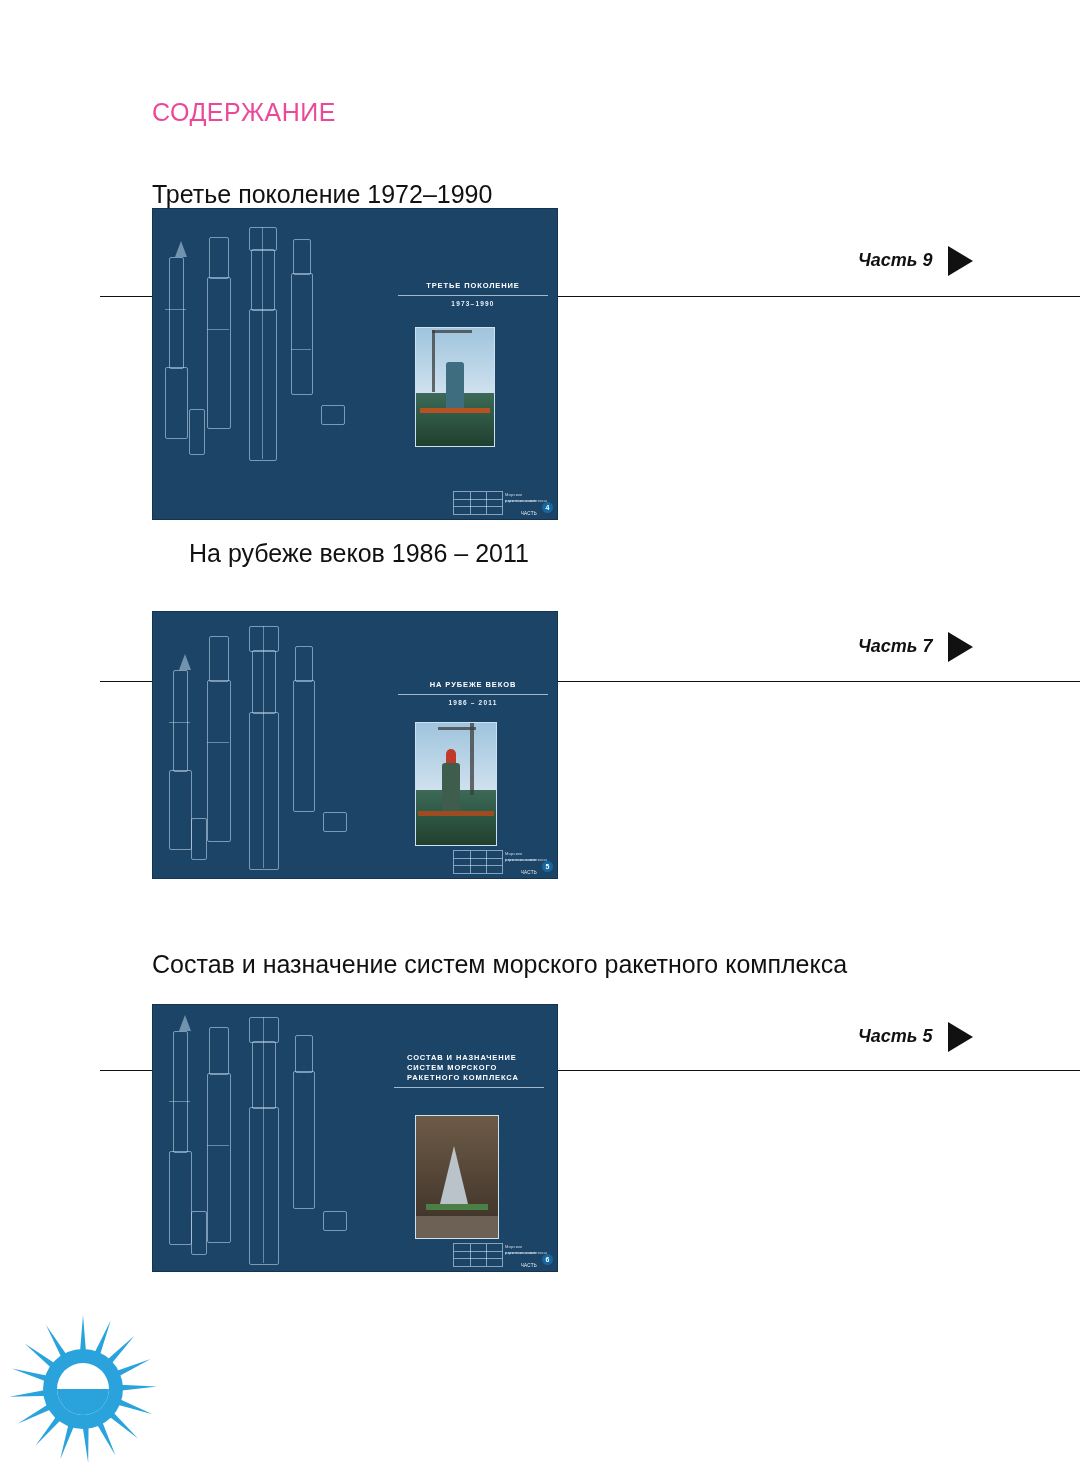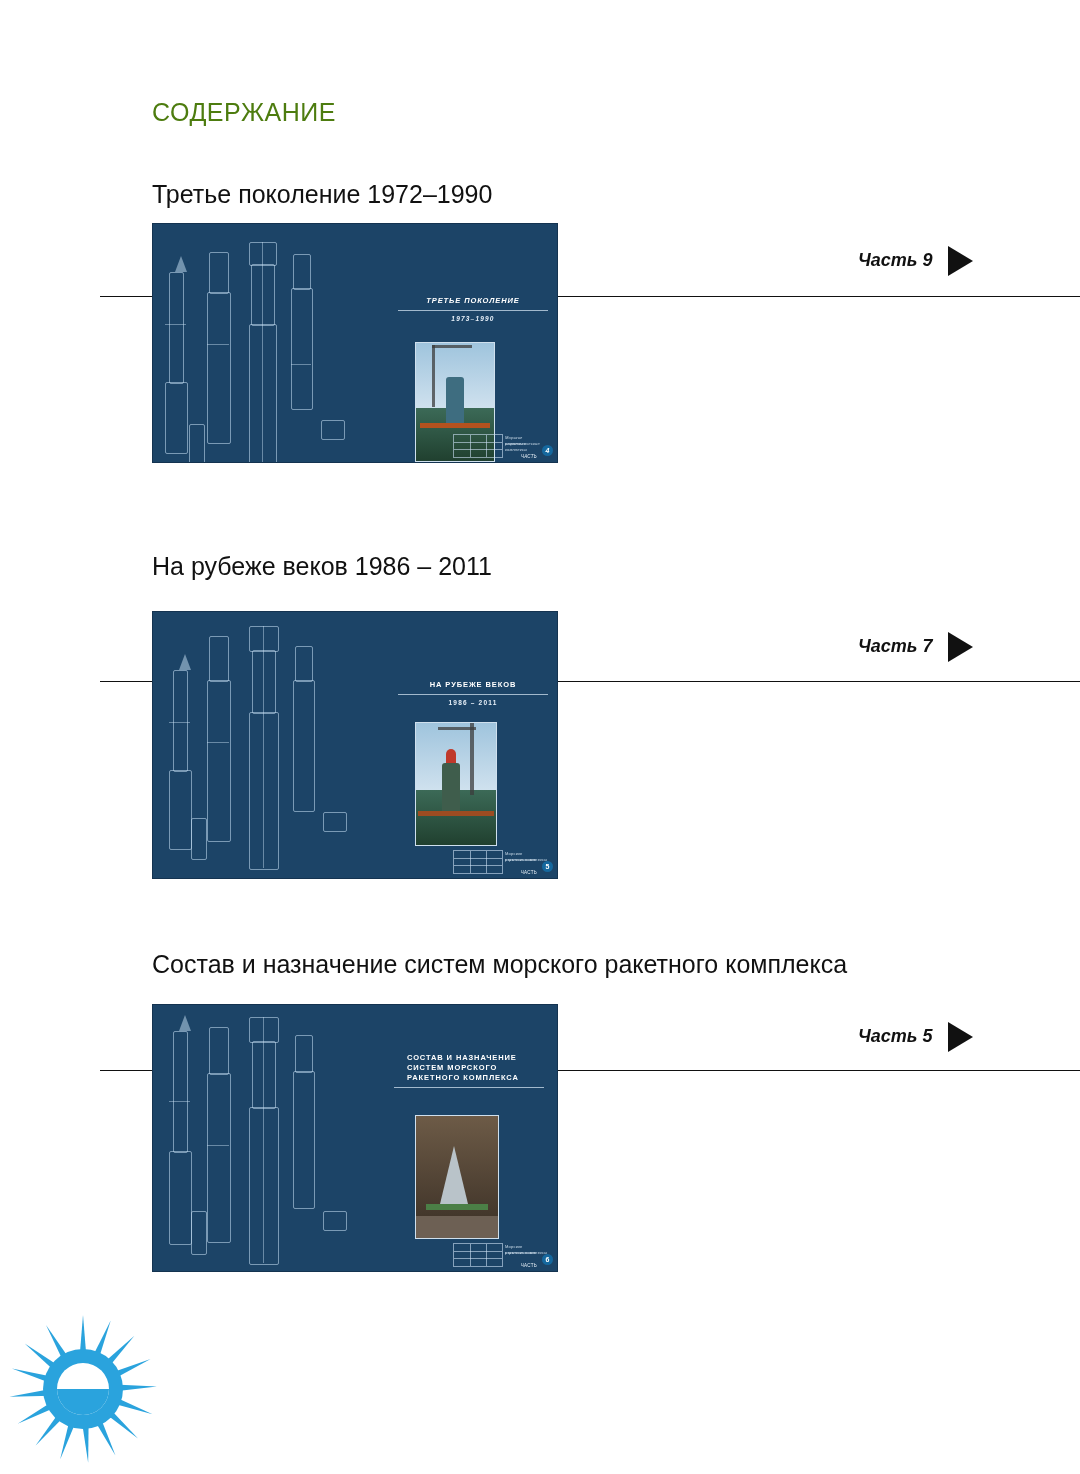--- a/index.html
+++ b/index.html
@@ -16,21 +16,21 @@
     overflow: hidden;
   }
 
   
   .page-title {
     position: absolute;
     left: 152px;
     top: 98px;
     font-size: 25px;
     letter-spacing: 0.5px;
-    color: #4d7c0f;
+    color: #ec4899;
     font-weight: 400;
   }
 
   
   .section {
     position: absolute;
     left: 0;
     width: 1080px;
   }
   .section-title {
@@ -299,21 +299,21 @@
 
 <div class="section" style="top:0;">
 
   <div class="section-title" style="top:180px;">Третье поколение 1972–1990</div>
 
   <div class="rule" style="top:296px;"></div>
 
   <div class="part-label" style="left:858px; top:250px;">Часть 9</div>
   <div class="part-arrow" style="left:948px; top:246px;"></div>
 
-  <div class="thumb" style="top:223px; height:240px;font-style:italic;">
+  <div class="thumb" style="top:208px; height:312px;">
     <div class="thumb-inner">
 
       <div class="nose" style="left:22px; top:32px;"></div>
       <div class="draw thin" style="left:16px; top:48px; width:13px; height:110px;"></div>
       <div class="draw thin" style="left:12px; top:158px; width:21px; height:70px;"></div>
       <div class="hline" style="left:12px; top:100px; width:21px;"></div>
 
       <div class="draw thin" style="left:56px; top:28px; width:18px; height:40px;"></div>
       <div class="draw thin" style="left:54px; top:68px; width:22px; height:150px;"></div>
       <div class="hline" style="left:54px; top:120px; width:22px;"></div>
@@ -356,21 +356,21 @@
         <div class="stamp-text" style="top:7px;">ракетные комплексы</div>
       </div>
       <div class="chast" style="right:20px;">ЧАСТЬ</div>
       <div class="chast-num" style="right:4px; bottom:6px;">4</div>
     </div>
   </div>
 </div>
 
 <div class="section" style="top:0;">
 
-  <div class="section-title" style="top:552px;">На рубеже веков 1986 – 2011</div>
+  <div class="section-title" style="top:539px;margin-left:37px;">На рубеже веков 1986 – 2011</div>
 
   <div class="rule" style="top:681px;"></div>
 
   <div class="part-label" style="left:858px; top:636px;">Часть 7</div>
   <div class="part-arrow" style="left:948px; top:632px;"></div>
 
   <div class="thumb" style="top:611px; height:268px;">
     <div class="thumb-inner">
 
       <div class="nose" style="left:26px; top:42px;"></div>

